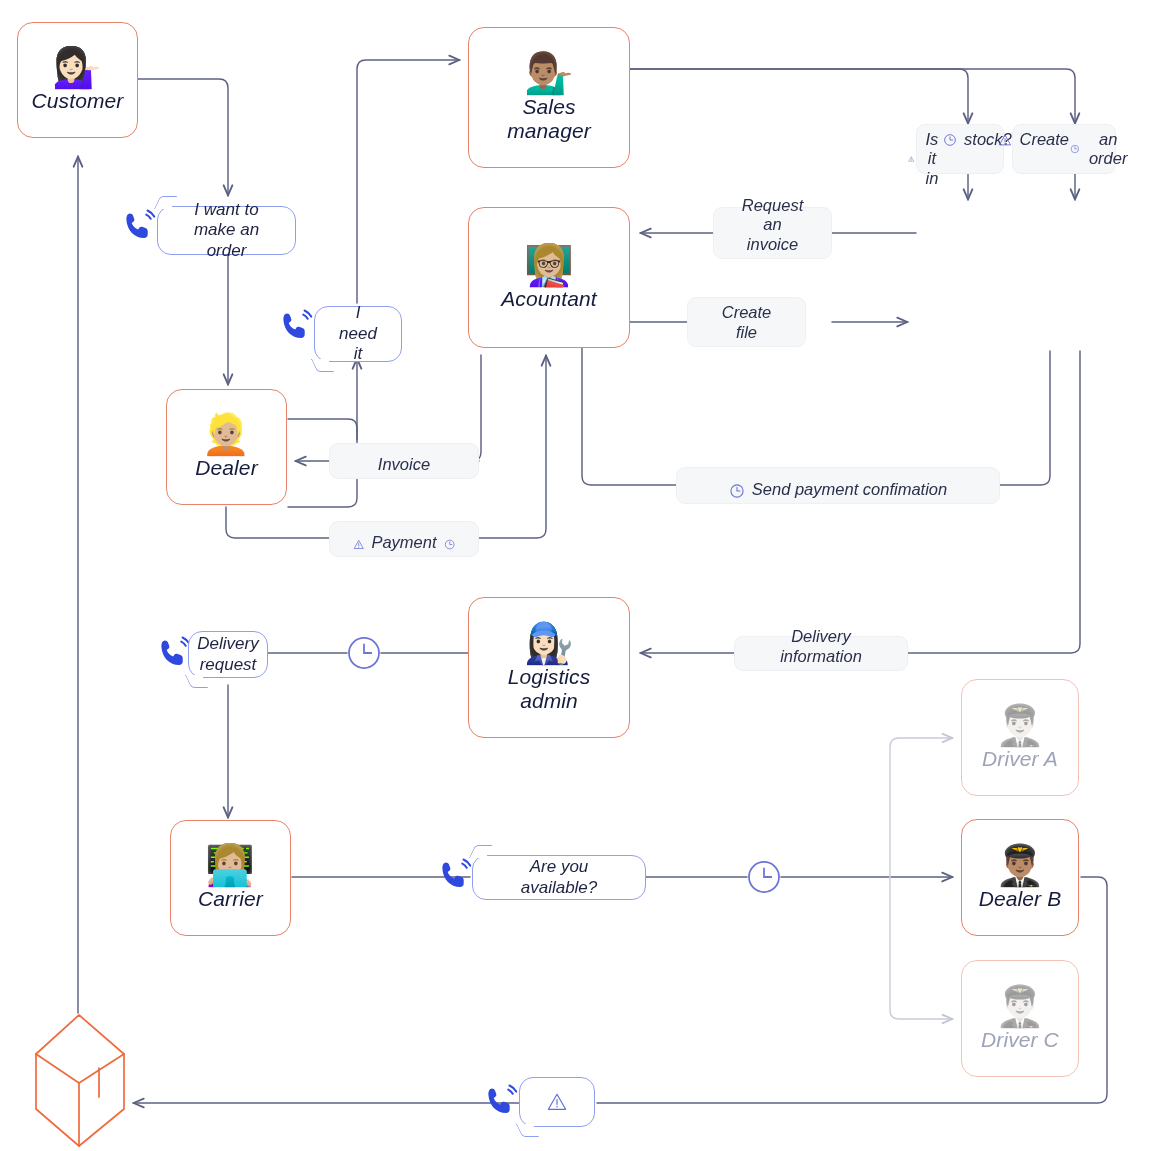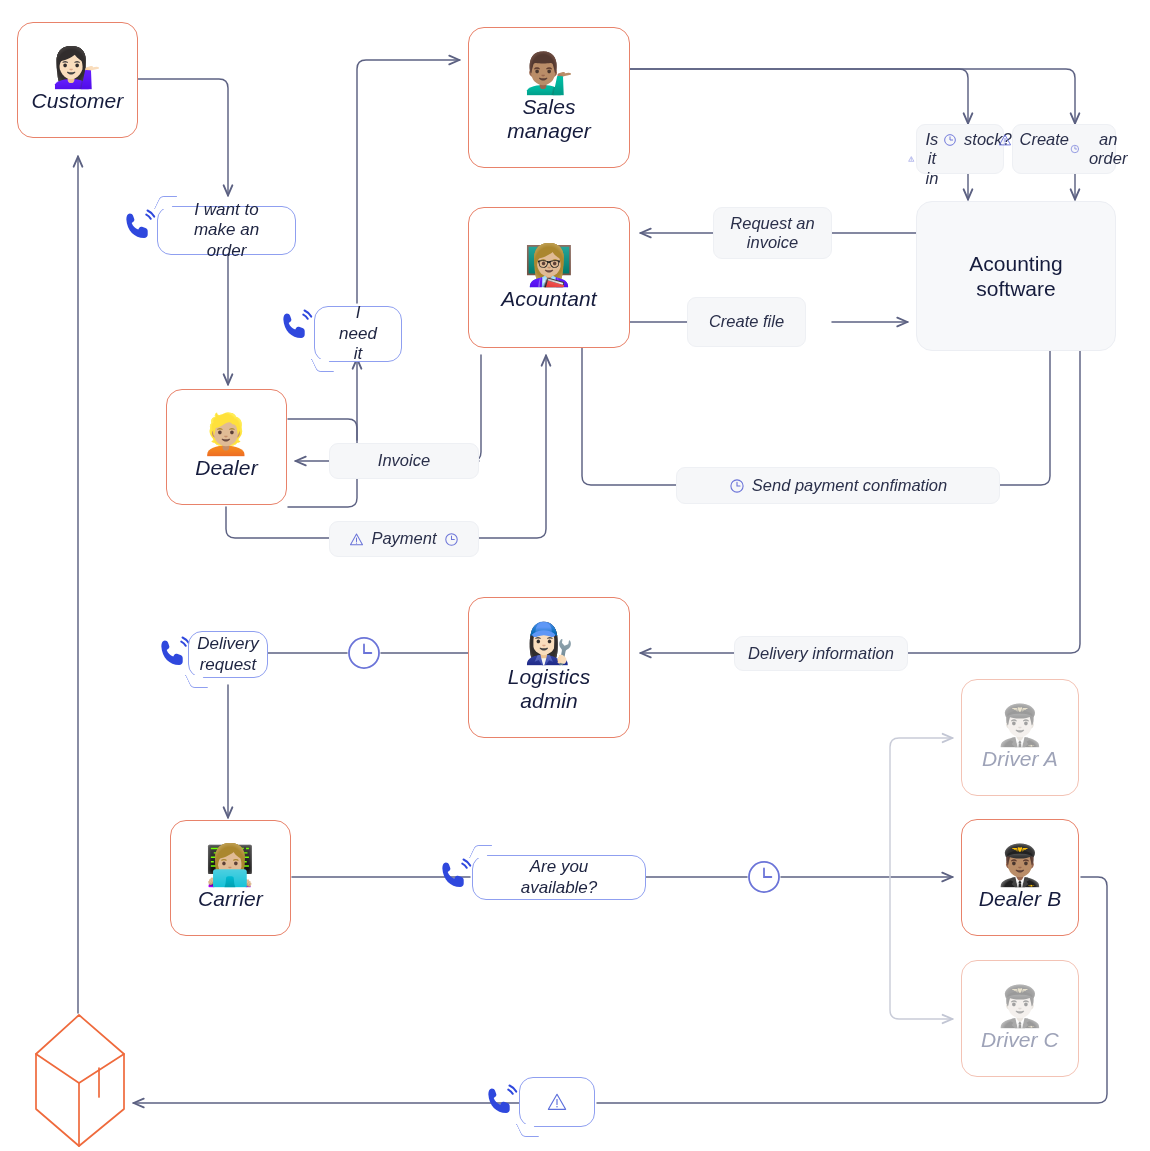--- a/index.html
+++ b/index.html
@@ -27,23 +27,23 @@
     position:absolute;box-sizing:border-box;
     border:1px solid #eceef3;border-radius:16px;background:#f7f8fa;
     display:flex;align-items:center;justify-content:center;text-align:center;
     font-size:21px;color:#161c3d;line-height:1.2;
   }
 
   
   .pill{
     position:absolute;box-sizing:border-box;
     background:#f6f7f9;border:1px solid #eef0f4;border-radius:9px;
-    display:flex;align-items:center;justify-content:center;gap:7px;
+    display:flex;align-items:flex-end;justify-content:center;gap:7px;
     font-style:italic;font-size:16.5px;color:#2a2f4a;text-align:center;
-    line-height:1.18;padding:4px 10px;
+    line-height:1.18;padding:4px 23px;
   }
   .pill .txt{white-space:pre-line;}
   .pill.two-ico{flex-direction:row;gap:1px;align-items:flex-start;padding:5px 11px;}
   .pill .row{display:flex;align-items:center;gap:7px;}
 
   
   .bubble{
     position:absolute;box-sizing:border-box;
     background:#ffffff;border:1.4px solid #8f9ff0;border-radius:14px;
     display:flex;align-items:center;justify-content:center;
@@ -181,24 +181,20 @@
   <div class="node" style="left:961px;top:819px;width:118px;height:117px;border-width:1.9px;">
     <div class="emo">👨🏽‍✈️</div>
     <div class="nlabel" style="white-space:pre-line">Dealer B</div>
   </div>
 
   <div class="node dim" style="left:961px;top:960px;width:118px;height:117px;">
     <div class="emo">👨🏻‍✈️</div>
     <div class="nlabel" style="white-space:pre-line">Driver C</div>
   </div>
 
-  <div class="sysbox" style="left:916px;top:201px;width:200px;height:150px;">
-    <span style="white-space:pre-line">Acounting
-software</span>
-  </div>
 
   <div class="pill two-ico" style="left:916px;top:124px;width:88px;height:50px;">
     <div class="row">
       <svg class="ico" width="14" height="14" viewBox="0 0 16 16">
         <path d="M8 2.2 L14.4 13.6 L1.6 13.6 Z" fill="none" stroke="#6b74d8" stroke-width="1.1" stroke-linejoin="round"></path>
         <path d="M8 6.3 L8 10.2" stroke="#6b74d8" stroke-width="1.1" stroke-linecap="round"></path>
         <circle cx="8" cy="11.8" r="0.65" fill="#6b74d8"></circle>
       </svg>
       <span class="txt">Is it in</span>
     </div>

